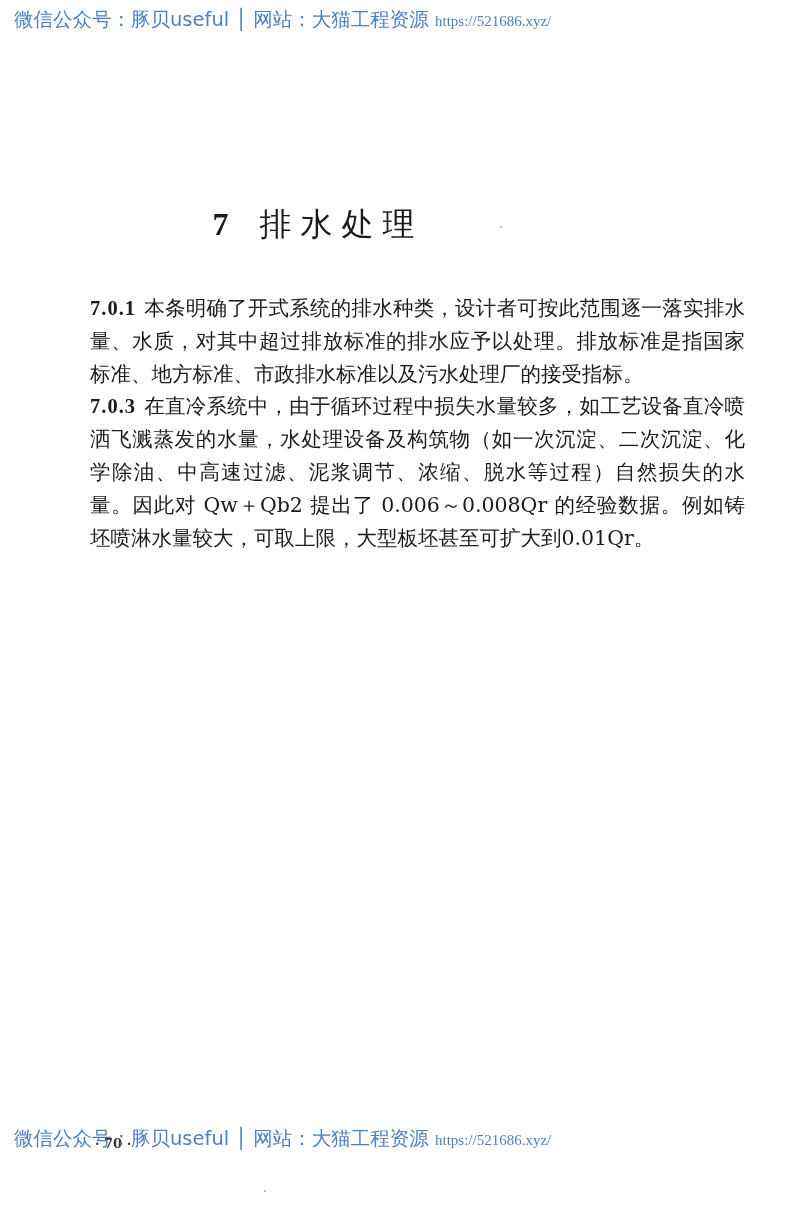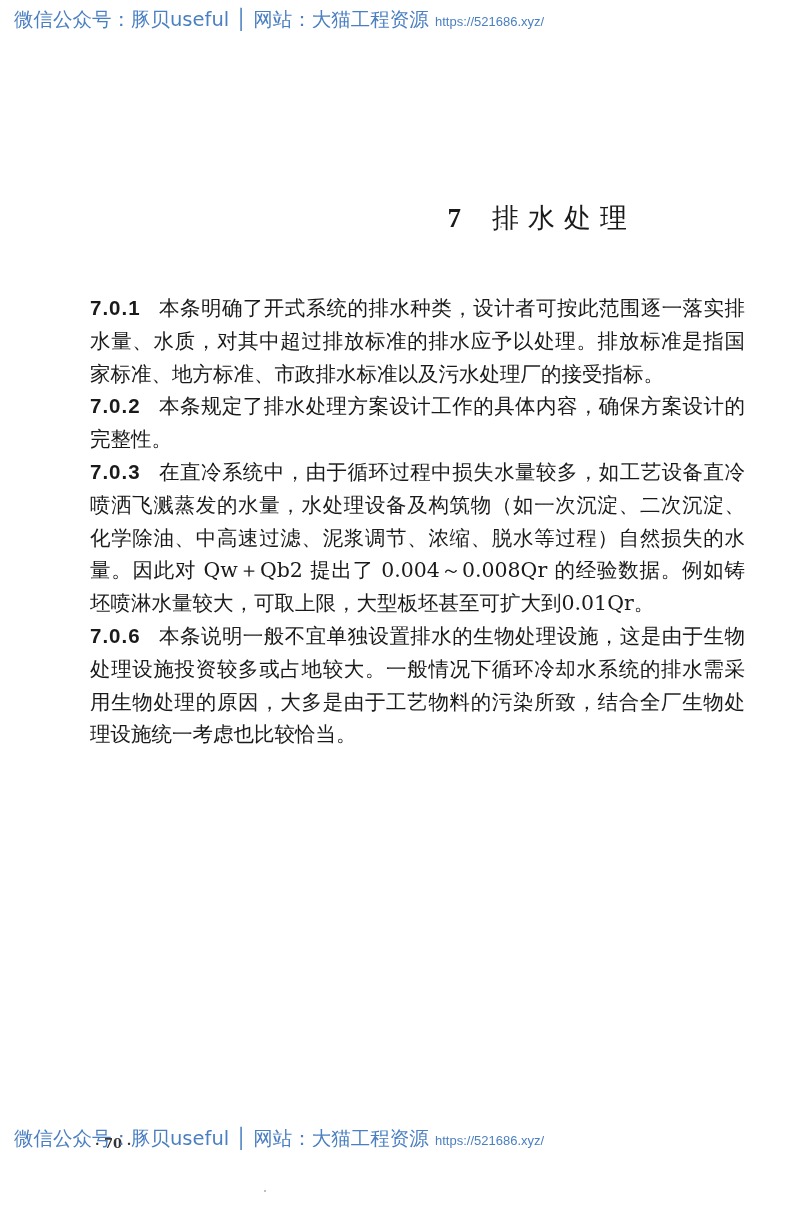--- a/index.html
+++ b/index.html
@@ -1,48 +1,46 @@
 <!DOCTYPE html>
 <html><head>
 <meta charset="utf-8">
 <style>
   html, body { margin: 0; padding: 0; background: #ffffff; }
   body { width: 800px; height: 1206px; position: relative; overflow: hidden;
          font-family: "DejaVu Serif", "Liberation Serif", serif; color: #1a1a1a; }
   .watermark { position: absolute; left: 14px; width: 780px; font-size: 19.5px;
                color: #4a7fc1; white-space: nowrap; letter-spacing: 0px;
                font-family: "DejaVu Sans", "Liberation Sans", sans-serif; }
-  .watermark .url { font-family: Liberation Sans, sans-serif; font-size: 13px; }
+  .watermark .url { font-family: Liberation Serif, serif; font-size: 15px; }
   .wm-top { top: 6px; }
   .wm-bottom { top: 1125px; }
-  .title { position: absolute; top: 182px; left: 0; width: 636px; text-align: right;
-           font-size: 27px; letter-spacing: 9px; font-weight: normal; }
+  .title { position: absolute; top: 182px; left: 0; width: 636px; text-align: center;
+           font-size: 32px; letter-spacing: 9px; font-weight: normal; }
   .title .num { font-weight: bold; margin-right: 22px; font-family: "Liberation Serif", serif; }
   .content { position: absolute; left: 90px; top: 292px; width: 655px; }
   .para { font-size: 20.5px; line-height: 32.8px; text-align: justify; margin: 0; }
-  .para .pno { font-weight: bold; font-family: Liberation Sans, sans-serif; letter-spacing: 1px; margin-right: 18px; }
+  .para .pno { font-weight: bold; font-family: Liberation Serif, serif; letter-spacing: 1px; margin-right: 8px; }
   .page-no { position: absolute; left: 95px; top: 1136px; font-size: 13px; font-weight: bold; color: #333; }
   .dot { position: absolute; width: 2px; height: 2px; background: #aaa; border-radius: 50%; }
 </style>
 </head>
 <body>
 
 <div class="watermark wm-top">
   <span>微信公众号：豚贝useful │ 网站：大猫工程资源 </span><span class="url">https://521686.xyz/</span>
 </div>
 
 <h1 class="title">
   <span class="num">7</span><span>排水处理</span>
 </h1>
 
 <div class="content">
   <p class="para"><span class="pno">7.0.1</span><span>本条明确了开式系统的排水种类，设计者可按此范围逐一落实排水量、水质，对其中超过排放标准的排水应予以处理。排放标准是指国家标准、地方标准、市政排水标准以及污水处理厂的接受指标。</span></p>
-  <p class="para"><span class="pno">7.0.2</span><span>本条规定了排水处理方案设计工作的具体内容，确保方案设计的完整性。</span></p>
-  <p class="para"><span class="pno">7.0.3</span><span>在直冷系统中，由于循环过程中损失水量较多，如工艺设备直冷喷洒飞溅蒸发的水量，水处理设备及构筑物（如一次沉淀、二次沉淀、化学除油、中高速过滤、泥浆调节、浓缩、脱水等过程）自然损失的水量。因此对 Qw＋Qb2 提出了 0.004～0.008Qr 的经验数据。例如铸坯喷淋水量较大，可取上限，大型板坯甚至可扩大到0.01Qr。</span></p>
-  <p class="para"><span class="pno">7.0.6</span><span>本条说明一般不宜单独设置排水的生物处理设施，这是由于生物处理设施投资较多或占地较大。一般情况下循环冷却水系统的排水需采用生物处理的原因，大多是由于工艺物料的污染所致，结合全厂生物处理设施统一考虑也比较恰当。</span></p>
+  <p class="para"><span class="pno">7.0.3</span><span>在直冷系统中，由于循环过程中损失水量较多，如工艺设备直冷喷洒飞溅蒸发的水量，水处理设备及构筑物（如一次沉淀、二次沉淀、化学除油、中高速过滤、泥浆调节、浓缩、脱水等过程）自然损失的水量。因此对 Qw＋Qb2 提出了 0.006～0.008Qr 的经验数据。例如铸坯喷淋水量较大，可取上限，大型板坯甚至可扩大到0.01Qr。</span></p>
 </div>
 
 <div class="page-no">· 70 ·</div>
 
 <div class="watermark wm-bottom">
   <span>微信公众号：豚贝useful │ 网站：大猫工程资源 </span><span class="url">https://521686.xyz/</span>
 </div>
 
 <div class="dot" style="left:500px;top:226px;"></div>
 <div class="dot" style="left:264px;top:1190px;"></div>

